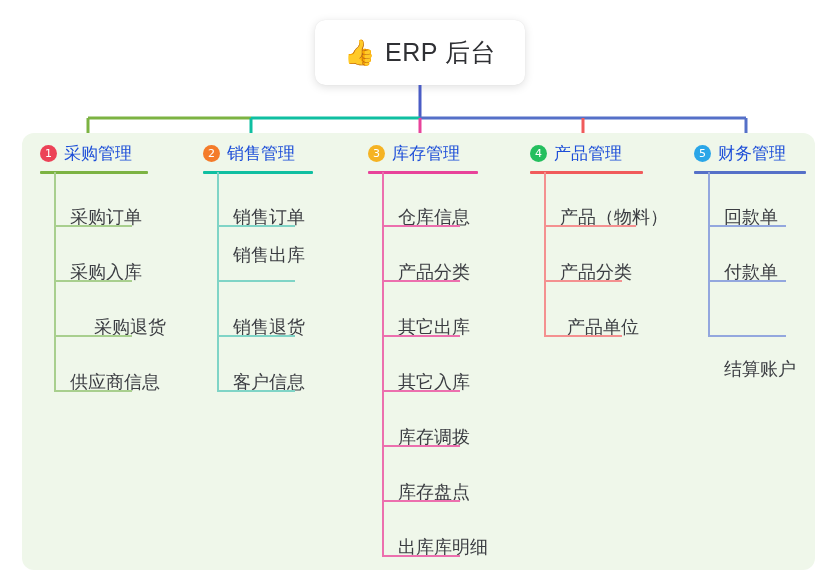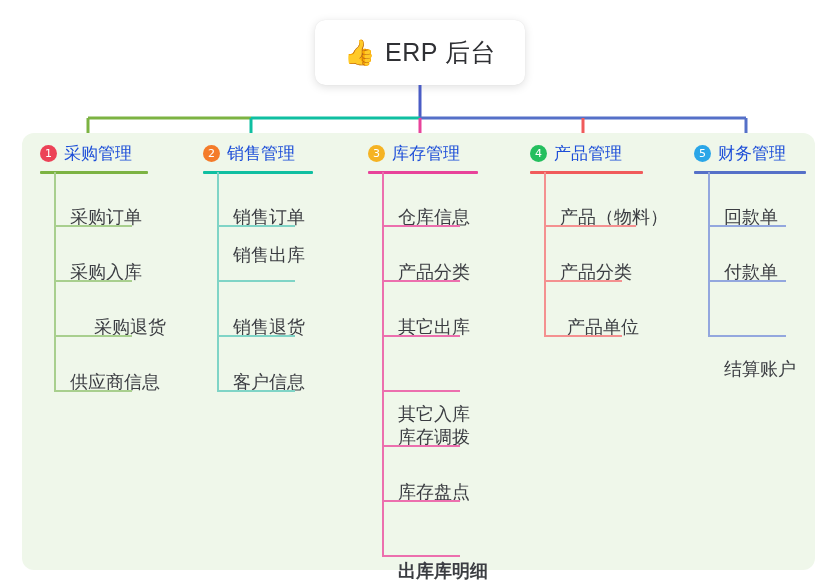--- a/index.html
+++ b/index.html
@@ -115,27 +115,27 @@
           <span class="col-title">库存管理</span>
         </div>
         <div class="head-rule" style="background: rgb(232, 67, 154); left: 0px; top: 38px; width: 110px;"></div>
         <div class="trunk" style="background: rgb(236, 111, 174); left: 14px; top: 39px; height: 383px;"></div>
         <div class="leaf-label" style="left: 30px; top: 72px;">仓库信息</div>
         <div class="leaf-rule" style="background: rgb(236, 111, 174); left: 14px; top: 92px; width: 78px;"></div>
         <div class="leaf-label" style="left: 30px; top: 127px;">产品分类</div>
         <div class="leaf-rule" style="background: rgb(236, 111, 174); left: 14px; top: 147px; width: 78px;"></div>
         <div class="leaf-label" style="left: 30px; top: 182px; text-align: right;">其它出库</div>
         <div class="leaf-rule" style="background: rgb(236, 111, 174); left: 14px; top: 202px; width: 78px;"></div>
-        <div class="leaf-label" style="left: 30px; top: 237px; margin-top: 32px;">其它入库</div>
+        <div class="leaf-label" style="left: 30px; top: 237px;">其它入库</div>
         <div class="leaf-rule" style="background: rgb(236, 111, 174); left: 14px; top: 257px; width: 78px;"></div>
         <div class="leaf-label" style="left: 30px; top: 292px;">库存调拨</div>
         <div class="leaf-rule" style="background: rgb(236, 111, 174); left: 14px; top: 312px; width: 78px;"></div>
         <div class="leaf-label" style="left: 30px; top: 347px;">库存盘点</div>
         <div class="leaf-rule" style="background: rgb(236, 111, 174); left: 14px; top: 367px; width: 78px;"></div>
-        <div class="leaf-label" style="left: 30px; top: 426px; font-weight: bold;">出库库明细</div>
+        <div class="leaf-label" style="left: 30px; top: 402px;">出库库明细</div>
         <div class="leaf-rule" style="background: rgb(236, 111, 174); left: 14px; top: 422px; width: 78px;"></div>
       </div>
       <div class="col" style="left: 530px; top: 133px;">
         <div class="col-head">
           <span class="badge" style="background: rgb(36, 191, 94);">4</span>
           <span class="col-title">产品管理</span>
         </div>
         <div class="head-rule" style="background: rgb(240, 91, 91); left: 0px; top: 38px; width: 113px;"></div>
         <div class="trunk" style="background: rgb(244, 144, 144); left: 14px; top: 39px; height: 163px;"></div>
         <div class="leaf-label" style="left: 30px; top: 72px;">产品（物料）</div>

